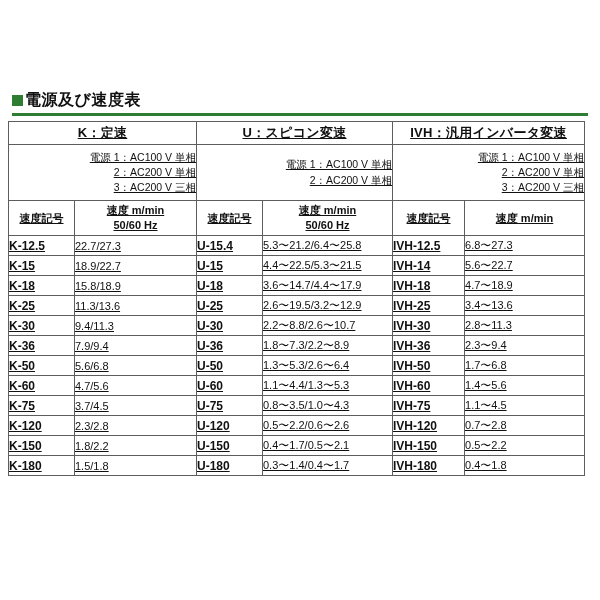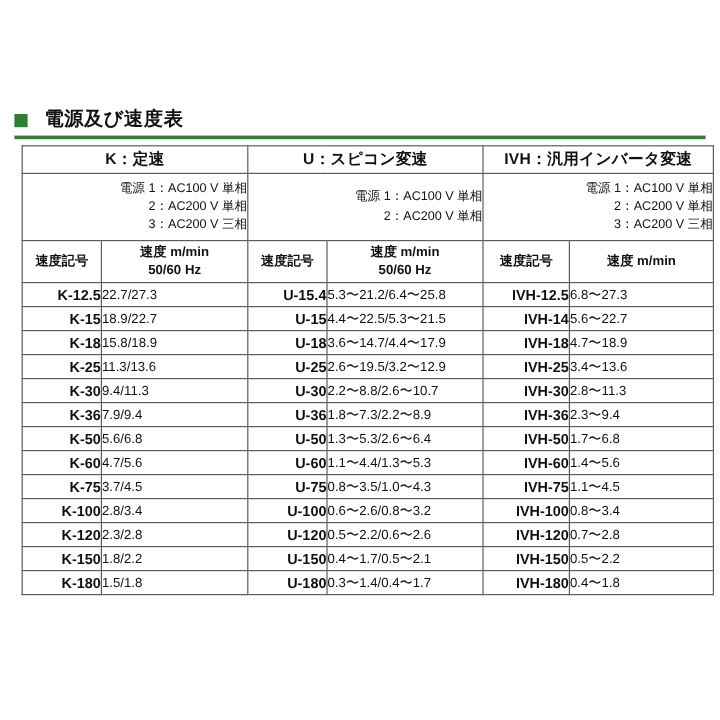--- a/index.html
+++ b/index.html
@@ -20,21 +20,21 @@
     height: 600px;
     box-sizing: border-box;
     padding: 0;
   }
   .title-wrap {
     position: absolute;
     left: 12px;
     top: 92px;
     display: flex;
     align-items: center;
-    gap: 14px;
+    gap: 2px;
   }
   .title-marker {
     width: 11px;
     height: 11px;
     background: #2f7d32;
     display: inline-block;
   }
   .title-text {
     font-size: 16px;
     font-weight: bold;
@@ -46,26 +46,27 @@
     position: absolute;
     left: 12px;
     top: 113px;
     width: 576px;
     height: 3px;
     background: #2f7d32;
   }
 
   table.speed {
     position: absolute;
-    left: 18px;
+    left: 8px;
     top: 121px;
     width: 576px;
     border-collapse: collapse;
     table-layout: fixed;
     font-size: 11px;
+    text-decoration: underline;
   }
   table.speed td, table.speed th {
     border: 1px solid #5d5d5d;
     padding: 0;
     vertical-align: middle;
     background: #ffffff;
   }
   .grp-head {
     background: #d9e8d3;
     text-align: center;
@@ -92,21 +93,21 @@
     font-weight: bold;
     font-size: 11px;
     height: 34px;
     line-height: 1.35;
   }
   .sub-head .sub-main { display: block; }
   .sub-head .sub-sec { display: block; font-weight: bold; }
   .code-cell {
     font-weight: bold;
     font-size: 12px;
-    text-align: right;
+    text-align: left;
     padding-left: 6px;
     height: 19px;
     white-space: nowrap;
   }
   .val-cell {
     font-size: 11px;
     height: 19px;
     white-space: nowrap;
   }
   .col-code-k { width: 66px; }
@@ -242,28 +243,20 @@
         </tr>
         <tr>
           <td class="code-cell">K-75</td>
           <td class="val-cell">3.7/4.5</td>
           <td class="code-cell">U-75</td>
           <td class="val-cell">0.8〜3.5/1.0〜4.3</td>
           <td class="code-cell">IVH-75</td>
           <td class="val-cell">1.1〜4.5</td>
         </tr>
         <tr>
-          <td class="code-cell">K-100</td>
-          <td class="val-cell">2.8/3.4</td>
-          <td class="code-cell">U-100</td>
-          <td class="val-cell">0.6〜2.6/0.8〜3.2</td>
-          <td class="code-cell">IVH-100</td>
-          <td class="val-cell">0.8〜3.4</td>
-        </tr>
-        <tr>
           <td class="code-cell">K-120</td>
           <td class="val-cell">2.3/2.8</td>
           <td class="code-cell">U-120</td>
           <td class="val-cell">0.5〜2.2/0.6〜2.6</td>
           <td class="code-cell">IVH-120</td>
           <td class="val-cell">0.7〜2.8</td>
         </tr>
         <tr>
           <td class="code-cell">K-150</td>
           <td class="val-cell">1.8/2.2</td>

